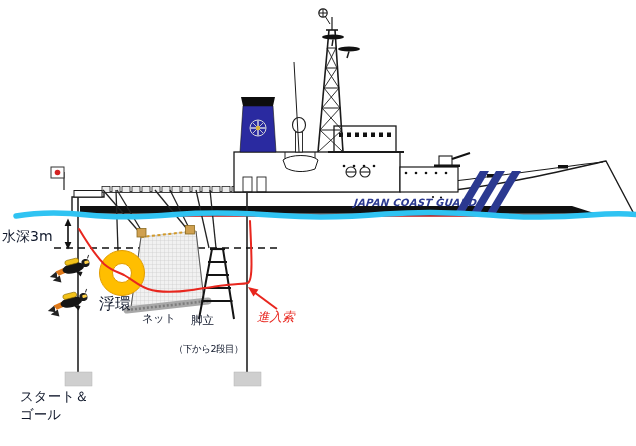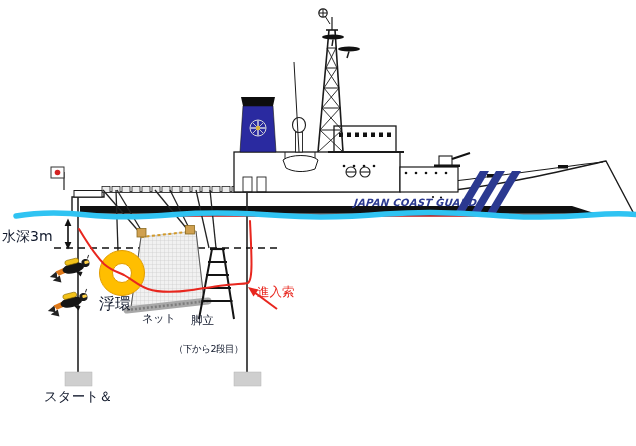--- a/index.html
+++ b/index.html
@@ -7,22 +7,22 @@
     position:relative;width:636px;height:446px;background:#fff;overflow:hidden;
     font-family:"DejaVu Sans","Liberation Sans",sans-serif;color:#111;
   }
   .stage svg{position:absolute;left:0;top:0;}
   .lbl{position:absolute;white-space:nowrap;color:#0f172a;line-height:1.2;}
   .lbl-depth{left:2px;top:228px;font-size:14px;}
   .lbl-ring{left:99px;top:294px;font-size:16px;}
   .lbl-net{left:142px;top:312px;font-size:11px;}
   .lbl-ladder{left:191px;top:314px;font-size:11.5px;}
   .lbl-ladder-note{left:174px;top:343px;font-size:9.5px;letter-spacing:-0.5px;}
-  .lbl-rope{left:257px;top:284px;font-size:12.5px;color:var(--rope_red,#e8261e);}
-  .lbl-startgoal{left:44px;top:387px;font-size:13.5px;line-height:1.35;}
+  .lbl-rope{left:257px;top:309px;font-size:12.5px;color:var(--rope_red,#e8261e);font-style:italic;}
+  .lbl-startgoal{left:20px;top:387px;font-size:13.5px;line-height:1.35;}
   .lbl-startgoal span{display:block;}
   .lbl-shipname{
     left:354px;top:197px;font-size:10px;font-weight:bold;font-style:italic;
     color:var(--navy,#2b3990);letter-spacing:0.3px;transform:skewX(-6deg);
   }
 </style>
 </head>
 <body>
 
 <div class="stage">
@@ -291,16 +291,17 @@
 </svg>
 
 <div class="lbl lbl-depth">水深3m</div>
 <div class="lbl lbl-ring">浮環</div>
 <div class="lbl lbl-net">ネット</div>
 <div class="lbl lbl-ladder">脚立</div>
 <div class="lbl lbl-ladder-note">（下から2段目）</div>
 <div class="lbl lbl-rope">進入索</div>
 <div class="lbl lbl-startgoal">
   <span>スタート＆</span>
+  <span>ゴール</span>
 </div>
 <div class="lbl lbl-shipname">JAPAN COAST GUARD</div>
 
 </div>
 
 </body></html>

